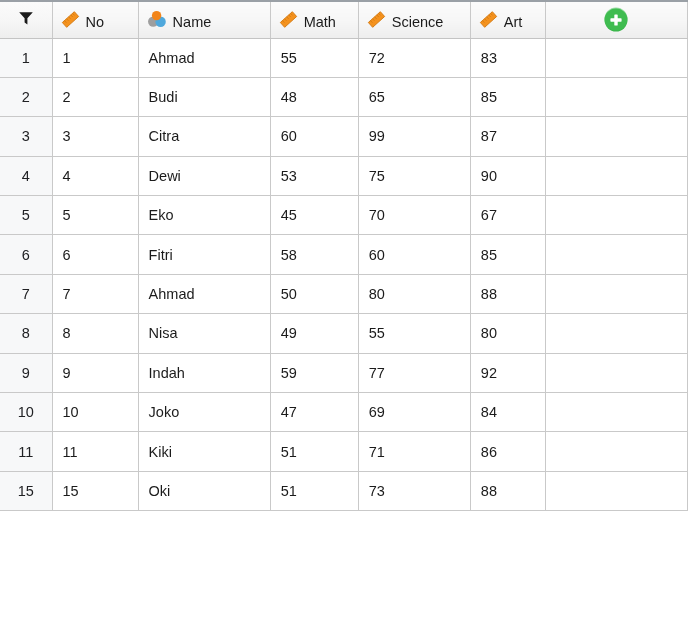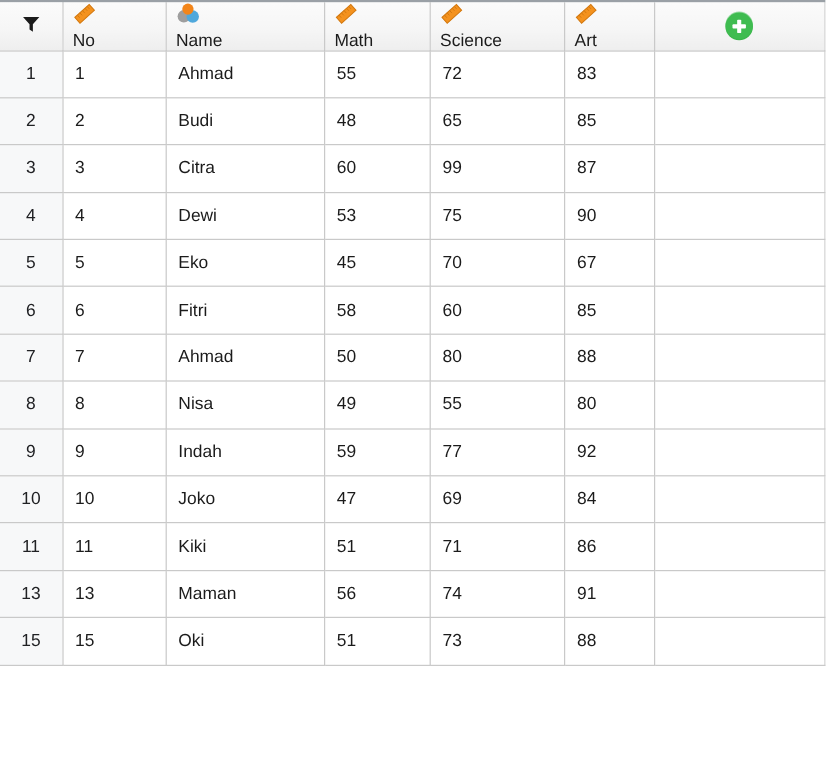--- a/index.html
+++ b/index.html
@@ -51,24 +51,23 @@
   }
   thead th:last-child { border-right: 1px solid #c9c9c9; }
 
   th.corner-cell {
     text-align: center;
     padding: 0;
   }
 
   .hdr-inner {
     display: flex;
-    align-items: flex-start;
+    align-items: flex-end;
     gap: 6px;
     height: 100%;
-    flex-direction: column;
   }
   .hdr-label { line-height: 1; }
 
   
   tbody tr.data-row { height: 39.4px; }
 
   tbody td {
     border-right: 1px solid #c9c9c9;
     border-bottom: 1px solid #c9c9c9;
     padding: 0 10px;
@@ -345,29 +344,20 @@
         <tr class="data-row">
           <td class="rownum-cell">11</td>
           <td>11</td>
           <td>Kiki</td>
           <td>51</td>
           <td>71</td>
           <td>86</td>
           <td class="blank-cell"></td>
         </tr>
         <tr class="data-row">
-          <td class="rownum-cell">13</td>
-          <td>13</td>
-          <td>Maman</td>
-          <td>56</td>
-          <td>74</td>
-          <td>91</td>
-          <td class="blank-cell"></td>
-        </tr>
-        <tr class="data-row">
           <td class="rownum-cell">15</td>
           <td>15</td>
           <td>Oki</td>
           <td>51</td>
           <td>73</td>
           <td>88</td>
           <td class="blank-cell"></td>
         </tr>
       </tbody>
   </table>

